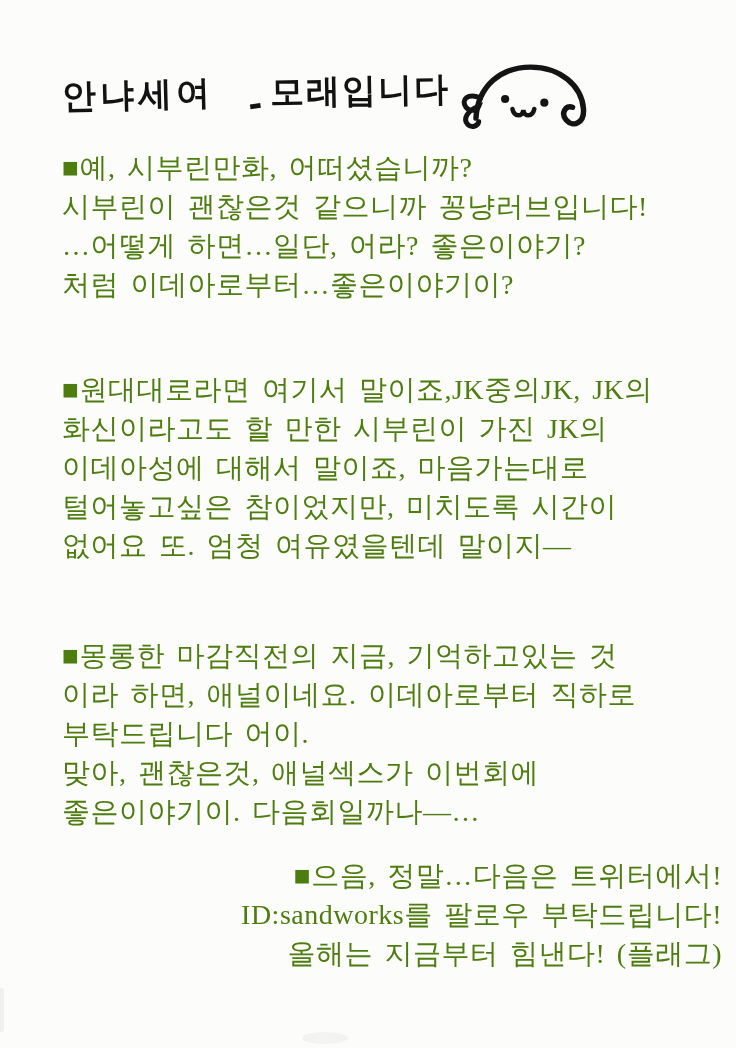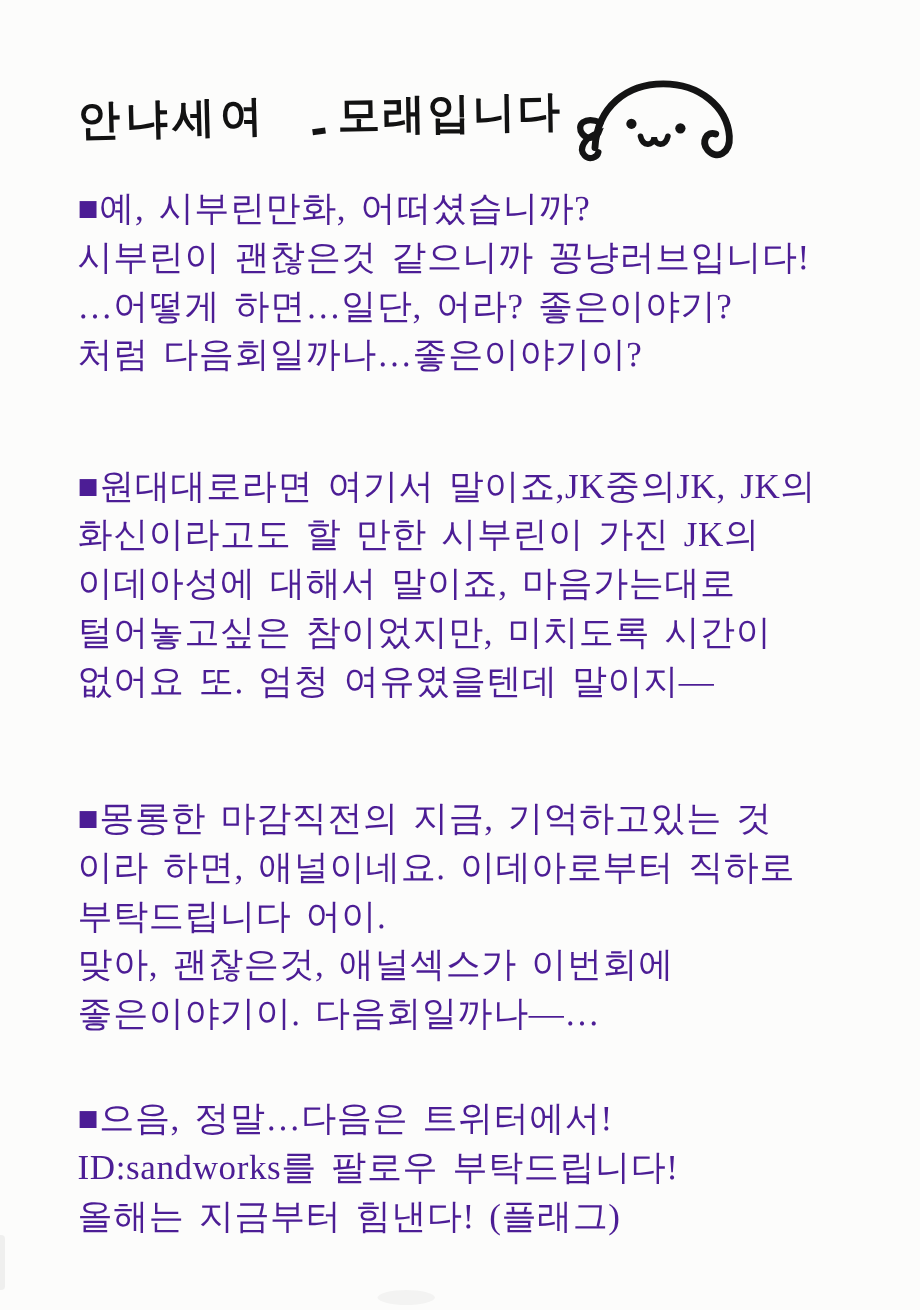--- a/index.html
+++ b/index.html
@@ -39,26 +39,26 @@
   .doodle{
     width:150px;height:82px;
     margin-left:2px;margin-top:0px;
   }
   
   .para{
     position:absolute;left:62px;width:660px;
     font-size:28px;line-height:39px;
     letter-spacing:0.5px;word-spacing:4px;
     white-space:nowrap;
-    color:#4c1d95;
+    color:#4d7c0f;
   }
   .p1{top:148px;}
   .p2{top:370px;}
   .p3{top:636px;}
-  .p4{top:876px;}
+  .p4{top:856px;text-align:right;}
   .line{display:block;}
   
   .edge-sliver{
     position:absolute;left:0;top:988px;width:4px;height:44px;
     background:rgba(0,0,0,0.05);border-radius:0 3px 3px 0;
   }
   .smudge{
     position:absolute;left:302px;top:1032px;width:46px;height:12px;
     background:rgba(0,0,0,0.035);border-radius:50%;
   }
@@ -82,21 +82,21 @@
       <circle cx="99" cy="49" r="4.5" fill="#141414"></circle>
 
       <path d="M 64 56 c 2 9 11 9 12 1 c 1 8 10 8 12 -1" fill="none" stroke="#141414" stroke-width="5" stroke-linecap="round"></path>
     </svg>
   </header>
 
   <section class="para p1">
     <span class="line">■예, 시부린만화, 어떠셨습니까?</span>
     <span class="line">시부린이 괜찮은것 같으니까 꽁냥러브입니다!</span>
     <span class="line">…어떻게 하면…일단, 어라? 좋은이야기?</span>
-    <span class="line">처럼 다음회일까나…좋은이야기이?</span>
+    <span class="line">처럼 이데아로부터…좋은이야기이?</span>
   </section>
 
   <section class="para p2">
     <span class="line">■원대대로라면 여기서 말이죠,JK중의JK, JK의</span>
     <span class="line">화신이라고도 할 만한 시부린이 가진 JK의</span>
     <span class="line">이데아성에 대해서 말이죠, 마음가는대로</span>
     <span class="line">털어놓고싶은 참이었지만, 미치도록 시간이</span>
     <span class="line">없어요 또. 엄청 여유였을텐데 말이지—</span>
   </section>
 

